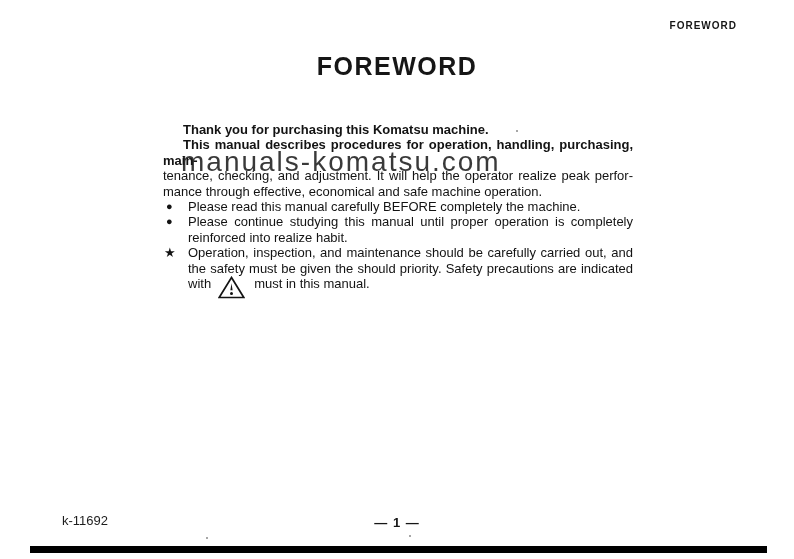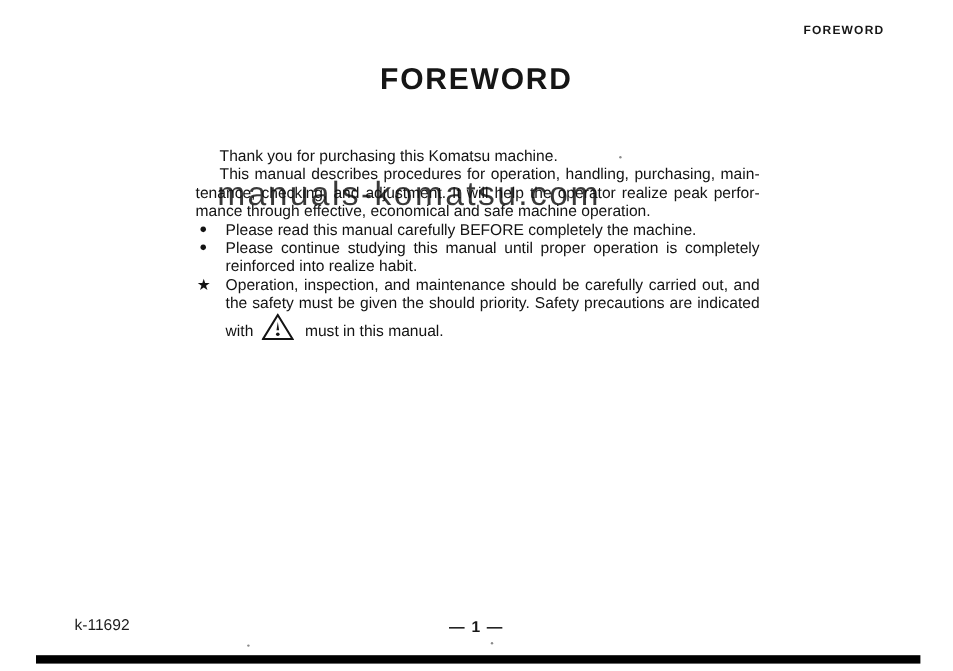--- a/index.html
+++ b/index.html
@@ -19,28 +19,28 @@
   .doc-title {
     position: absolute; top: 52px; left: 0; width: 100%;
     text-align: center;
     font-size: 25px; font-weight: bold; letter-spacing: 1.5px;
   }
   .body-block {
     position: absolute; left: 163px; top: 122px; width: 470px;
     font-size: 13px; line-height: 15.4px;
     color: #131313;
   }
-  .indent { text-indent: 20px; }
+  .indent { text-indent: 20px; font-weight: bold; }
   .just { text-align: justify; text-align-last: justify; }
   .li-row { position: relative; padding-left: 25px; }
   .li-marker { position: absolute; left: 3px; top: 0; font-size: 11px; }
   .li-marker.star { font-size: 13px; left: 1px; }
   .li-text { display: block; }
   .cont { padding-left: 25px; }
-  .icon-line { padding-left: 25px; display: flex; align-items: flex-end; }
+  .icon-line { padding-left: 25px; display: flex; align-items: flex-start; }
   .warn-svg { margin: 0 9px 0 7px; display: inline-block; }
   .watermark {
     position: absolute; left: 181px; top: 146px;
     font-size: 28px; letter-spacing: 2px;
     color: rgba(22,22,22,0.85);
     white-space: nowrap;
     pointer-events: none;
   }
   .footer-code {
     position: absolute; left: 62px; top: 513px;

